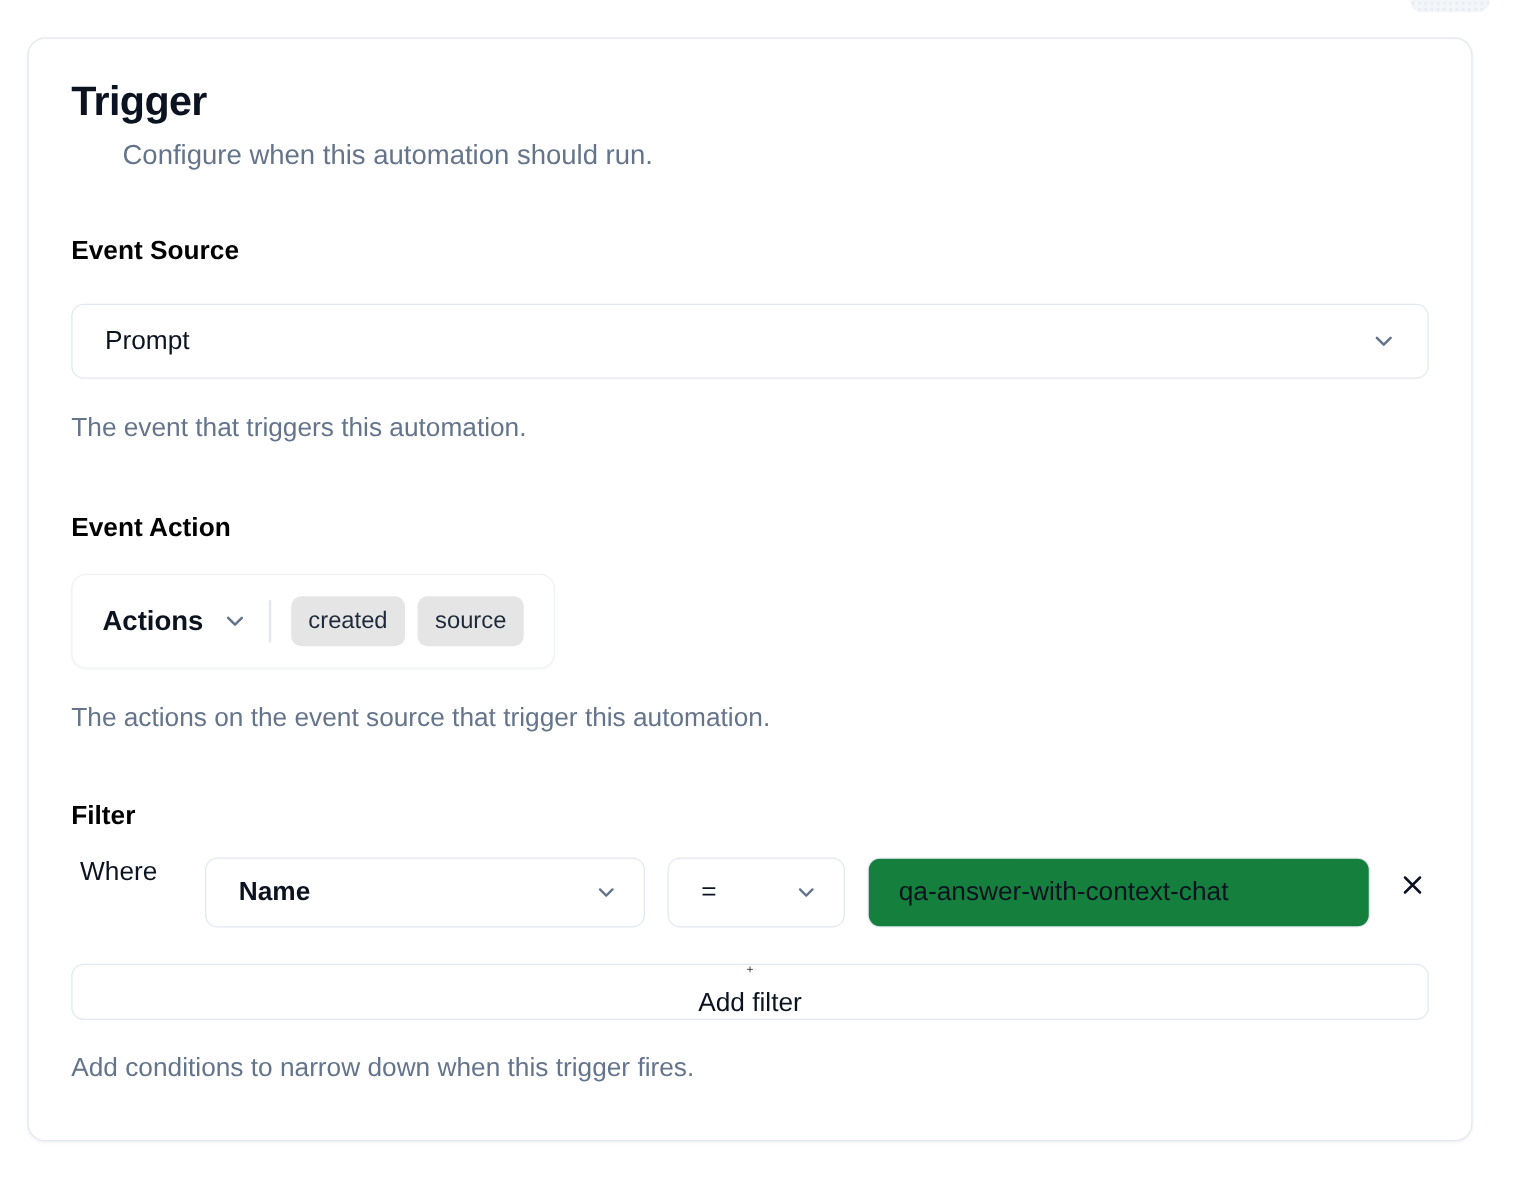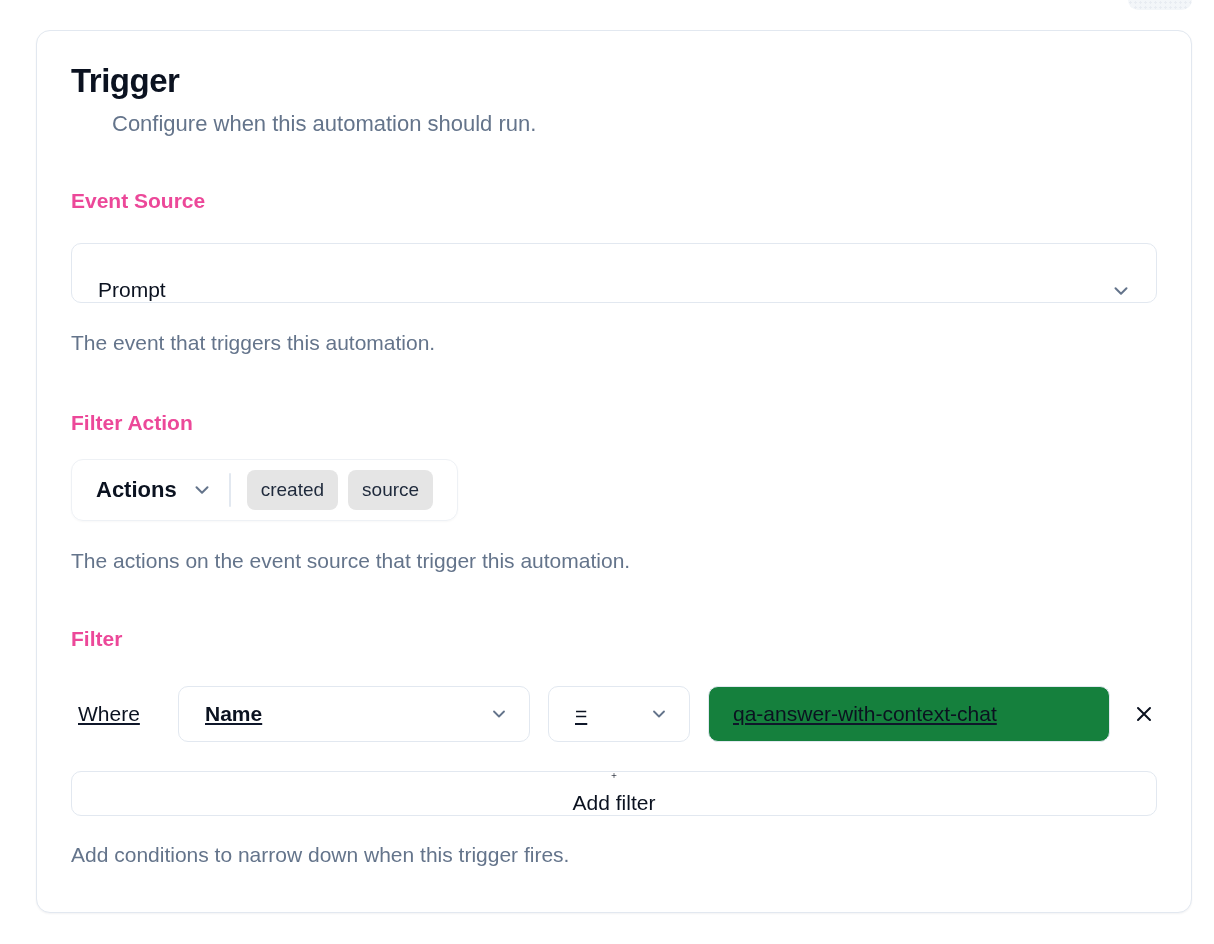--- a/index.html
+++ b/index.html
@@ -16,21 +16,21 @@
     left: 1128px; top: 0;
     width: 64px; height: 10px;
     background: #f1f4f8;
     background-image: radial-gradient(circle, #e3e8f0 1px, transparent 1.2px);
     background-size: 5px 5px;
     border-radius: 0 0 10px 10px;
     opacity: .8;
   }
   .card {
     position: absolute;
-    left: 36px; top: 30px;
+    left: 22px; top: 30px;
     width: 1156px; height: 883px;
     background: #ffffff;
     border: 1px solid #e2e8f0;
     border-radius: 14px;
     box-shadow: 0 1px 2px rgba(15,23,42,.05);
     padding: 0 34px;
   }
   .page-title {
     margin-top: 30px;
     font-size: 33px;
@@ -44,54 +44,54 @@
     font-size: 22px;
     line-height: 30px;
     color: #64748b;
     font-weight: 400;
     margin-left: 41px;
   }
   .field-label {
     font-size: 21px;
     line-height: 28px;
     font-weight: 600;
-    color: #ec4899;
+    color: #000000;
   }
   .lbl-source { margin-top: 48px; }
   .lbl-action { margin-top: 52px; }
   .lbl-filter { margin-top: 50px; }
   .helper {
     font-size: 21px;
     line-height: 28px;
     color: #64748b;
     margin-top: 26px;
   }
   .select {
     margin-top: 28px;
     height: 60px;
     width: 100%;
     border: 1px solid #e2e8f0;
     border-radius: 10px;
     background: #fff;
     display: flex;
-    align-items: flex-end;
+    align-items: center;
     padding: 0 24px 0 26px;
     cursor: pointer;
   }
   .select .value {
     font-size: 21px;
     color: #0b1220;
     flex: 1;
   }
   .chev { flex: none; display: block; }
   .action-group {
     margin-top: 22px;
     display: inline-flex;
     align-items: center;
-    height: 62px;
+    height: 76px;
     border: 1px solid #eef1f5;
     border-radius: 12px;
     padding: 12px 24px;
     box-shadow: 0 1px 2px rgba(15,23,42,.03);
   }
   .action-trigger {
     display: inline-flex;
     align-items: center;
     gap: 14px;
     cursor: pointer;
@@ -113,24 +113,22 @@
     height: 40px;
     padding: 0 14px;
     background: #e5e5e5;
     border-radius: 8px;
     font-size: 19px;
     color: #1e293b;
     cursor: pointer;
   }
   .tag + .tag { margin-left: 10px; }
   .filter-row {
-    margin-top: 33px;
-    display: flex;
-    align-items: center;
-    text-decoration: underline;
+    margin-top: 19px;
+    display: flex;
   }
   .where-label {
     width: 107px;
     flex: none;
     padding-left: 7px;
     font-size: 21px;
     color: #0b1220;
     font-weight: 400;
   }
   .mini-select {
@@ -214,21 +212,21 @@
 
   <div class="field-label lbl-source">Event Source</div>
   <div class="select">
     <span class="value">Prompt</span>
     <svg class="chev" width="22" height="22" viewBox="0 0 24 24" fill="none" stroke="#64748b" stroke-width="2.2" stroke-linecap="round" stroke-linejoin="round">
         <path d="M6 9l6 6 6-6"></path>
       </svg>
   </div>
   <p class="helper">The event that triggers this automation.</p>
 
-  <div class="field-label lbl-action">Filter Action</div>
+  <div class="field-label lbl-action">Event Action</div>
   <div class="action-group">
     <span class="action-trigger">
       <span class="value">Actions</span>
       <svg class="chev" width="22" height="22" viewBox="0 0 24 24" fill="none" stroke="#64748b" stroke-width="2.2" stroke-linecap="round" stroke-linejoin="round">
           <path d="M6 9l6 6 6-6"></path>
         </svg>
     </span>
     <span class="vdivider"></span>
     <span class="tag">created</span>
     <span class="tag">source</span>

